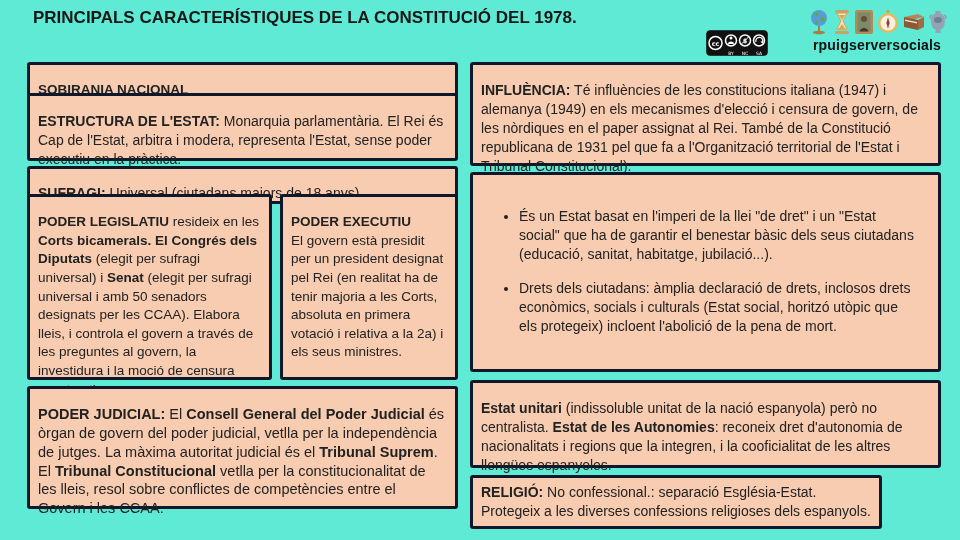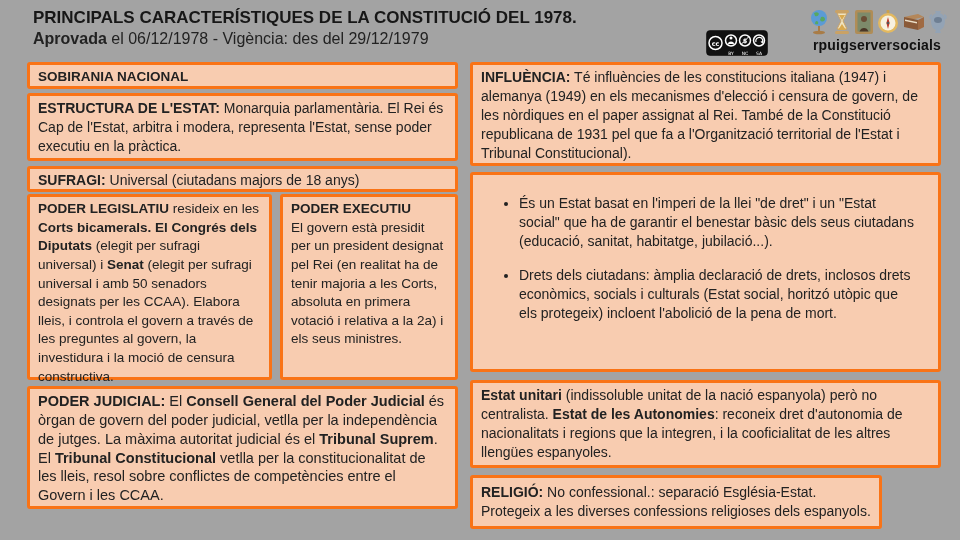--- a/index.html
+++ b/index.html
@@ -1,49 +1,48 @@
 <!DOCTYPE html>
 <html lang="ca"><head>
 <meta charset="utf-8">
 <style>
   html,body{margin:0;padding:0;background:#fff;}
-  .stage{position:relative;width:960px;height:540px;background:#a3a3a3;overflow:hidden;
+  .stage{position:relative;width:960px;height:540px;background:#5eead4;overflow:hidden;
          font-family:"Liberation Sans",sans-serif;color:#1e1e1e;}
   b{font-weight:700;}
   
   .title{position:absolute;left:33px;top:8px;width:700px;font-size:17px;font-weight:700;color:#171717;}
   .subtitle{position:absolute;left:33px;top:30px;width:700px;font-size:16px;color:#222;}
   .cc-badge{position:absolute;left:706px;top:30px;width:62px;height:26px;}
   .brand{position:absolute;left:806px;top:7px;width:142px;display:flex;flex-direction:column;align-items:center;}
   .brand-icons{display:flex;gap:3px;align-items:flex-end;height:28px;}
   .brand-name{font-size:14px;font-weight:700;color:#111;margin-top:2px;letter-spacing:.2px;}
   
-  .box{position:absolute;box-sizing:border-box;background:#f8ccb0;border:3px solid #f97316;
-       border-radius:3px;padding:3px 8px;color:#222;}
+  .box{position:absolute;box-sizing:border-box;background:#f8ccb0;border:3px solid #0f172a;
+       border-radius:3px;padding:16px 8px;color:#222;}
   .rich{white-space:pre-wrap;}
   #box-sobirania{left:27px;top:62px;width:431px;height:27px;font-size:13.5px;line-height:1.3;}
   #box-estructura{left:27px;top:93px;width:431px;height:68px;font-size:14px;line-height:1.36;}
   #box-sufragi{left:27px;top:166px;width:431px;height:26px;font-size:14px;line-height:1.25;}
   #box-legislatiu{left:27px;top:194px;width:245px;height:186px;font-size:13.5px;line-height:1.38;}
   #box-executiu{left:280px;top:194px;width:178px;height:186px;font-size:13.5px;line-height:1.38;}
   #box-judicial{left:27px;top:386px;width:431px;height:123px;font-size:14.5px;line-height:1.3;}
   #box-influencia{left:470px;top:62px;width:471px;height:104px;font-size:14px;line-height:1.36;}
   #box-drets{left:470px;top:172px;width:471px;height:200px;font-size:14px;line-height:1.34;}
   #box-unitari{left:470px;top:380px;width:471px;height:88px;font-size:14px;line-height:1.36;}
   #box-religio{left:470px;top:475px;width:412px;height:54px;font-size:14px;line-height:1.36;padding-top:5px;}
   #box-drets ul{margin:0;padding-left:22px;}
   #box-drets li{margin:16px;}
 </style>
 </head>
 <body>
 
 <div class="stage">
 
   <div class="title">PRINCIPALS CARACTERÍSTIQUES DE LA CONSTITUCIÓ DEL 1978.</div>
-  <div class="subtitle"><b>Aprovada</b><span> el 06/12/1978 - Vigència: des del 29/12/1979</span></div>
 
   <div class="cc-badge">
     <svg width="62" height="26" viewBox="0 0 124 52">
       <rect x="1" y="1" width="122" height="50" rx="7" fill="#111" stroke="#000"></rect>
       <circle cx="19" cy="26" r="13" fill="none" stroke="#fff" stroke-width="3"></circle>
       <text x="19" y="31" font-size="13" font-weight="bold" fill="#fff" text-anchor="middle" font-family="'DejaVu Sans',sans-serif">cc</text>
 
       <circle cx="50" cy="21" r="11" fill="none" stroke="#fff" stroke-width="3"></circle>
       <circle cx="50" cy="16" r="3" fill="#fff"></circle>
       <path d="M44,28 a6,5 0 0 1 12,0 z" fill="#fff"></path>

